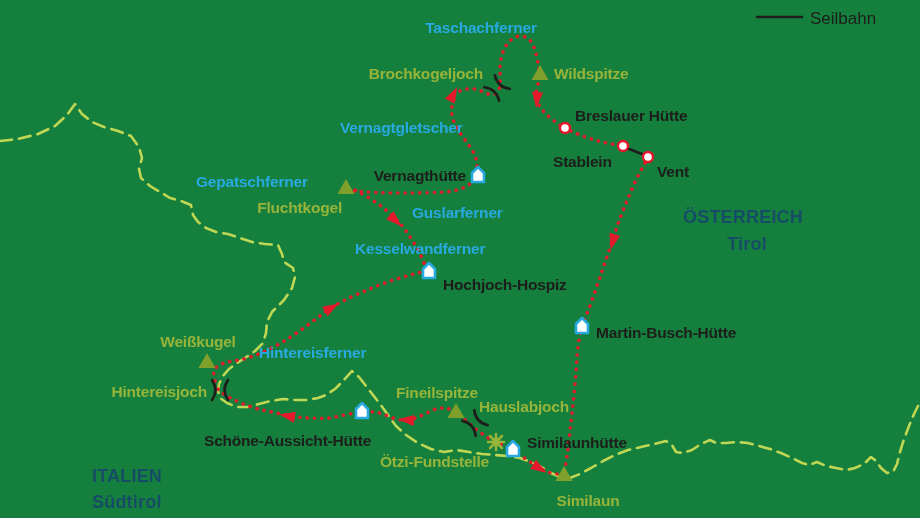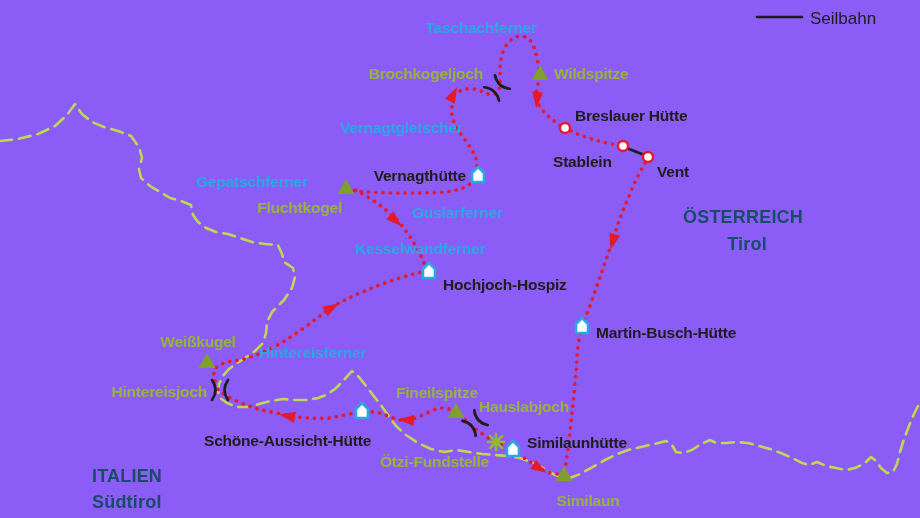--- a/index.html
+++ b/index.html
@@ -1,17 +1,17 @@
 <!DOCTYPE html>
 <html style="--route-red: #e4192b; --glacier-blue: #29a9e1; --alpine-green: #97b43a; --peak-green: #7fa02b; --border-lime: #bfd754; --country-blue: #174c66; --label-black: #1d1d1b;"><head>
 <meta charset="utf-8">
 <style>
   html,body { margin:0; padding:0; background:#ffffff; }
   .stage {
-    position:relative; width:920px; height:518px; background:#8b5cf6;
+    position:relative; width:920px; height:518px; background:#15803d;
     font-family:"Liberation Sans", sans-serif; overflow:hidden;
   }
   svg { display:block; }
   .lbl { font-family:"Liberation Sans", sans-serif; font-weight:bold; font-size:15.5px; letter-spacing:-0.2px; }
   .t-glacier { fill:var(--glacier-blue,#29a9e1); }
   .t-alpine  { fill:var(--alpine-green,#97b43a); }
   .t-black   { fill:var(--label-black,#1d1d1b); }
   .t-country { fill:var(--country-blue,#174c66); font-size:18px; letter-spacing:0.2px; }
   .t-legend  { fill:var(--label-black,#1d1d1b); font-weight:normal; font-size:17px; }
   .route { stroke:var(--route-red,#e4192b); stroke-width:3.6; fill:none;

